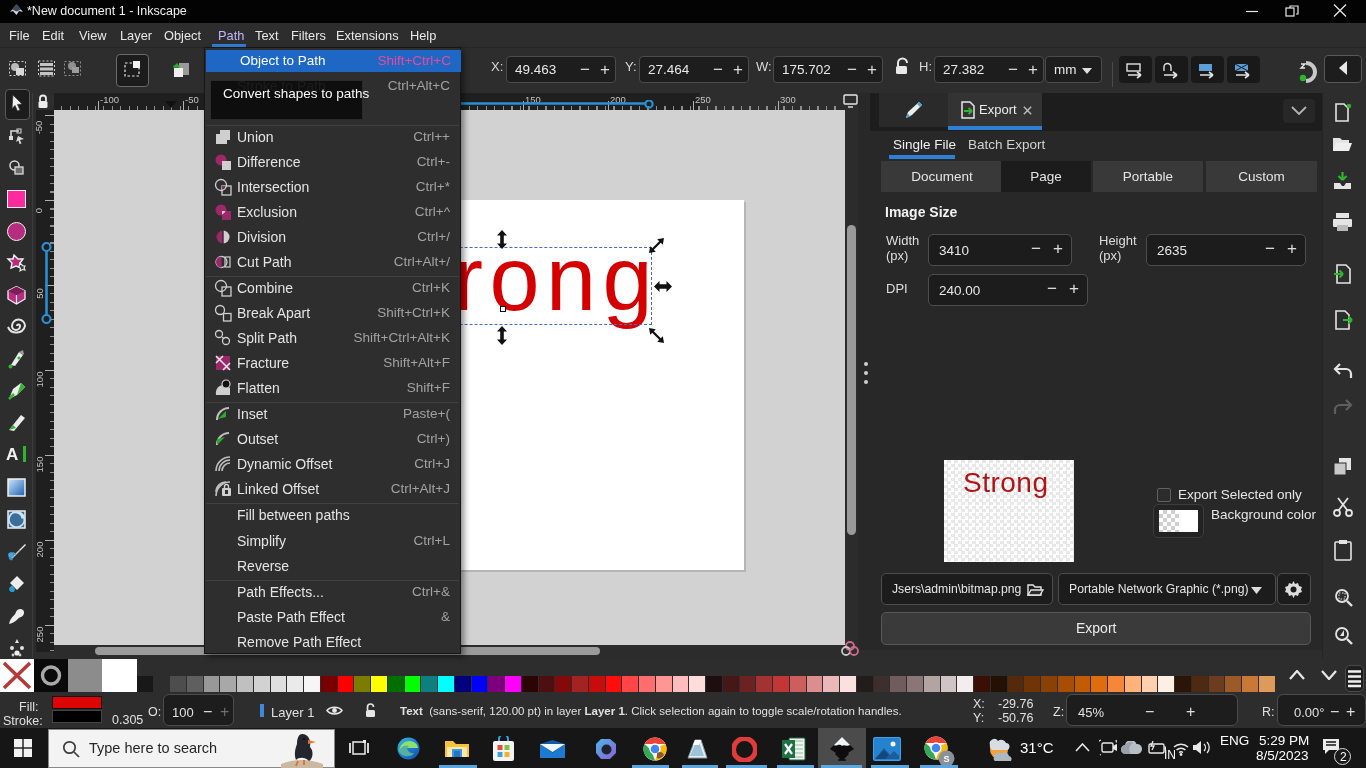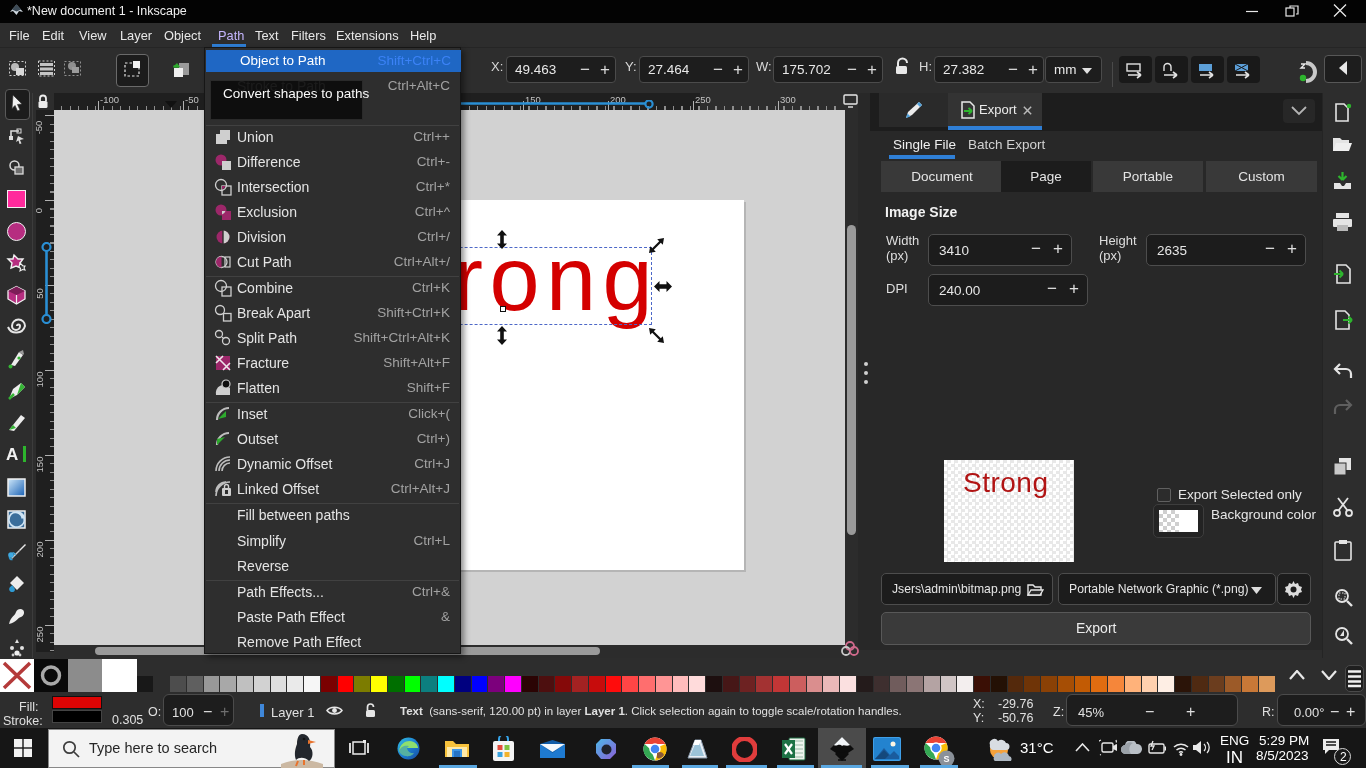--- a/index.html
+++ b/index.html
@@ -785,42 +785,42 @@
       </svg>
     <svg class="abs" style="left:1172px;top:11px" width="18" height="17" viewBox="0 0 18 17">
         <path d="M2 8 a10 10 0 0 1 14 0 M4.5 11 a7 7 0 0 1 9 0 M7 13.5 a3.5 3.5 0 0 1 4 0" fill="none" stroke="#e8e8e8" stroke-width="1.5"></path>
         <circle cx="9" cy="15.5" r="1.4" fill="#e8e8e8"></circle>
       </svg>
     <svg class="abs" style="left:1192px;top:11px" width="20" height="17" viewBox="0 0 20 17">
         <path d="M1 6 H4 L9 2 V15 L4 11 H1 Z" fill="#e8e8e8"></path>
         <path d="M12 5 a5 5 0 0 1 0 7 M15 3 a8 8 0 0 1 0 11" fill="none" stroke="#e8e8e8" stroke-width="1.3"></path>
       </svg>
     <div class="tbtxt" style="left:1220px;top:5px;font-size:13.5px">ENG</div>
-    <div class="tbtxt" style="left:1226px;top:20px;font-size:17px">IN</div>
+    <div class="tbtxt" style="left:1164px;top:20px;font-size:12px">IN</div>
     <div class="tbtxt" style="left:1259px;top:5px;font-size:13.5px">5:29 PM</div>
     <div class="tbtxt" style="left:1256px;top:20px;font-size:13.5px">8/5/2023</div>
     <svg class="abs" style="left:1322px;top:10px" width="20" height="18" viewBox="0 0 20 18">
         <path d="M1 1 H17 V12 H7 L3 16 V12 H1 Z" fill="#ececec"></path>
         <path d="M4 4 H14 M4 7 H14" stroke="#161616" stroke-width="1.3"></path>
       </svg>
     <div class="abs" style="left:1334px;top:20px;width:17px;height:17px;border-radius:50%;background:#1a1a1a;border:1.5px solid #d8d8d8"></div>
     <div class="tbtxt" style="left:1340px;top:22px;font-size:12px">2</div>
     <div class="underline" style="left:439px;width:38px"></div>
     <div class="underline" style="left:632px;width:37px"></div>
     <div class="underline" style="left:682px;width:36px"></div>
     <div class="underline" style="left:726px;width:41px"></div>
     <div class="underline" style="left:777px;width:37px"></div>
     <div class="underline" style="left:821px;width:41px"></div>
     <div class="underline" style="left:871px;width:38px"></div>
     <div class="underline" style="left:920px;width:38px"></div>
   </div>
   <div id="dropdown">
     <div class="abs" style="left:1px;top:2px;width:255px;height:22px;background:#1f67c4"></div>
     <div class="txt" style="left:35px;top:5px;font-size:13.5px;color:#ffffff">Object to Path</div>
-    <div class="txt" style="right:9px;top:5px;font-size:13.5px;color:#3b82f6">Shift+Ctrl+C</div>
+    <div class="txt" style="right:9px;top:5px;font-size:13.5px;color:#ec4899">Shift+Ctrl+C</div>
     <div class="mrow" style="top:26px">
         <span class="lab" style="color:#7f7f7f">Stroke to Path</span>
         <span class="sc">Ctrl+Alt+C</span>
       </div>
     <div id="tooltip">
         <div class="txt" style="left:12px;top:5px;font-size:13.5px;color:#fafafa">Convert shapes to paths</div>
       </div>
     <div class="msep" style="top:76.5px"></div>
     <div class="mrow" style="top:77px">
         <svg class="ico" viewBox="0 0 18 18">
@@ -915,21 +915,21 @@
         <span class="lab">Flatten</span>
         <span class="sc">Shift+F</span>
       </div>
     <div class="msep" style="top:353.5px"></div>
     <div class="mrow" style="top:354px">
         <svg class="ico" viewBox="0 0 18 18">
           <path d="M3 15 A12 12 0 0 1 15 3" fill="none" stroke="#bdbdbd" stroke-width="2.2"></path>
           <path d="M4 14 L12 6 L12 12 Z" fill="#2daa2d"></path>
         </svg>
         <span class="lab">Inset</span>
-        <span class="sc">Click+(</span>
+        <span class="sc">Paste+(</span>
       </div>
     <div class="mrow" style="top:379px">
         <svg class="ico" viewBox="0 0 18 18">
           <path d="M3 15 A12 12 0 0 1 15 3" fill="none" stroke="#bdbdbd" stroke-width="2.2"></path>
           <path d="M11 7 L3 15 L3 9 Z" fill="#2daa2d"></path>
         </svg>
         <span class="lab">Outset</span>
         <span class="sc">Ctrl+)</span>
       </div>
     <div class="mrow" style="top:404px">

